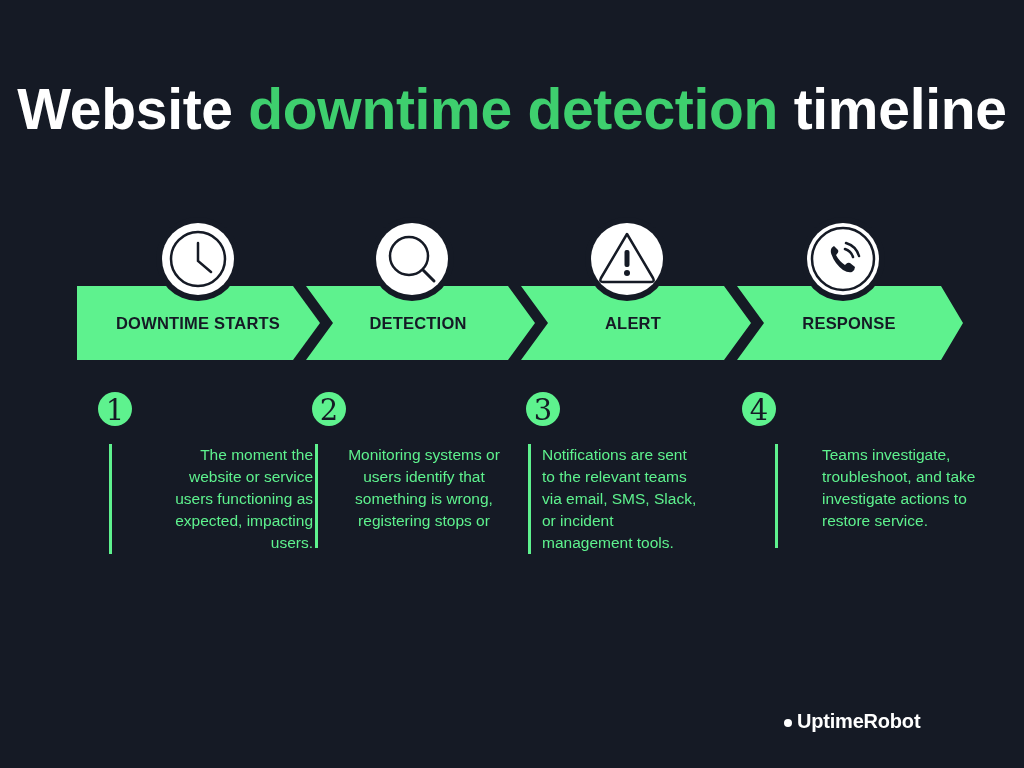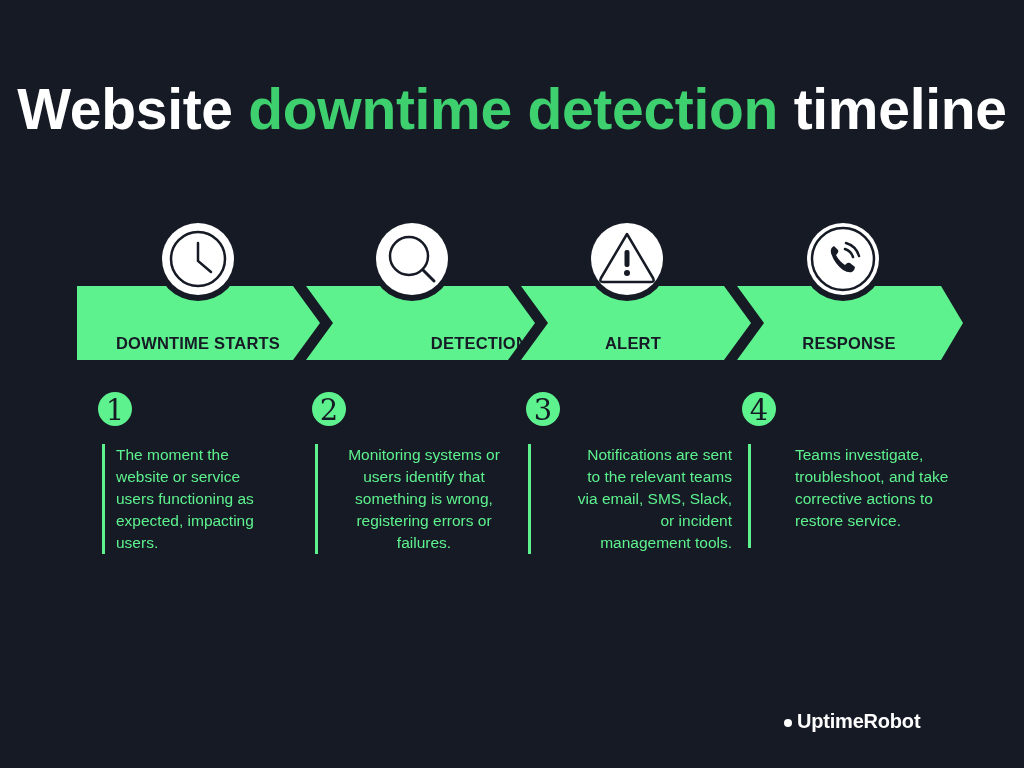--- a/index.html
+++ b/index.html
@@ -12,21 +12,21 @@
   .title {
     position: absolute; left: 0; top: 76px; width: 1024px;
     text-align: center; font-weight: bold; font-size: 57px;
     color: #ffffff; letter-spacing: -0.3px; white-space: nowrap;
   }
   .title .accent { color: #3ecf6e; }
   .band { position: absolute; left: 0; top: 0; width: 1024px; height: 400px; }
   .seg-label {
     position: absolute; top: 312px; height: 22px; line-height: 22px;
     font-weight: bold; font-size: 16.5px; color: #151a25; text-align: center;
-    letter-spacing: 0.2px; white-space: nowrap; margin-top: 20px;
+    letter-spacing: 0.2px; white-space: nowrap;
   }
   .icon-wrap { position: absolute; width: 84px; height: 84px; }
   .num {
     position: absolute; width: 34px; height: 34px; border-radius: 50%;
     background: #5ef28e; color: #151a25; text-align: center;
     font-family: "DejaVu Serif", "Liberation Serif", serif;
     font-size: 29px; line-height: 36px; font-weight: normal;
   }
   .desc {
     position: absolute; top: 444px; width: 190px;
@@ -90,52 +90,51 @@
 </svg>
 
 <svg class="icon-wrap" style="left:801px; top:217px;" viewBox="0 0 84 84">
   <circle cx="42" cy="42" r="31" fill="none" stroke="#151a25" stroke-width="2.5"></circle>
   <path d="M33 29 Q29 31 30 36 Q33 46 42 53 Q47 56 51 55 Q54 53 54 50 L49 46 Q47 45 45 47 L44 48 Q38 44 35 38 L36 37 Q38 35 37 33 Z" fill="#151a25"></path>
   <path d="M44 32 Q50 34 52 40" fill="none" stroke="#151a25" stroke-width="2.5" stroke-linecap="round"></path>
   <path d="M45 26 Q55 29 58 39" fill="none" stroke="#151a25" stroke-width="2.5" stroke-linecap="round"></path>
 </svg>
 
 <div class="seg-label" style="left:92px; width:212px;">DOWNTIME STARTS</div>
-<div class="seg-label" style="left:328px; width:200px;text-align:right;">DETECTION</div>
+<div class="seg-label" style="left:318px; width:200px;">DETECTION</div>
 <div class="seg-label" style="left:533px; width:200px;">ALERT</div>
 <div class="seg-label" style="left:749px; width:200px;">RESPONSE</div>
 
 <div class="num" style="left:98px; top:392px;">1</div>
 <div class="num" style="left:312px; top:392px;">2</div>
 <div class="num" style="left:526px; top:392px;">3</div>
 <div class="num" style="left:742px; top:392px;">4</div>
 
-<div class="desc" style="left:102px;">
+<div class="desc" style="left:109px;text-align:right;">
   <span>The moment the</span>
   <span>website or service</span>
   <span>users functioning as</span>
   <span>expected, impacting</span>
   <span>users.</span>
 </div>
 <div class="desc" style="left:315px;text-align:center;">
   <span>Monitoring systems or</span>
   <span>users identify that</span>
   <span>something is wrong,</span>
-  <span>registering errors or</span>
-  <span>failures.</span>
+  <span>registering stops or</span>
 </div>
-<div class="desc" style="left:528px;text-align:right;">
+<div class="desc" style="left:528px;">
   <span>Notifications are sent</span>
   <span>to the relevant teams</span>
   <span>via email, SMS, Slack,</span>
   <span>or incident</span>
   <span>management tools.</span>
 </div>
-<div class="desc" style="left:748px;padding-left:44px;">
+<div class="desc" style="left:775px;padding-left:44px;">
   <span>Teams investigate,</span>
   <span>troubleshoot, and take</span>
-  <span>corrective actions to</span>
+  <span>investigate actions to</span>
   <span>restore service.</span>
 </div>
 
 <div class="brand">
   <span class="dot"></span><span>UptimeRobot</span>
 </div>
 
 </body></html>

